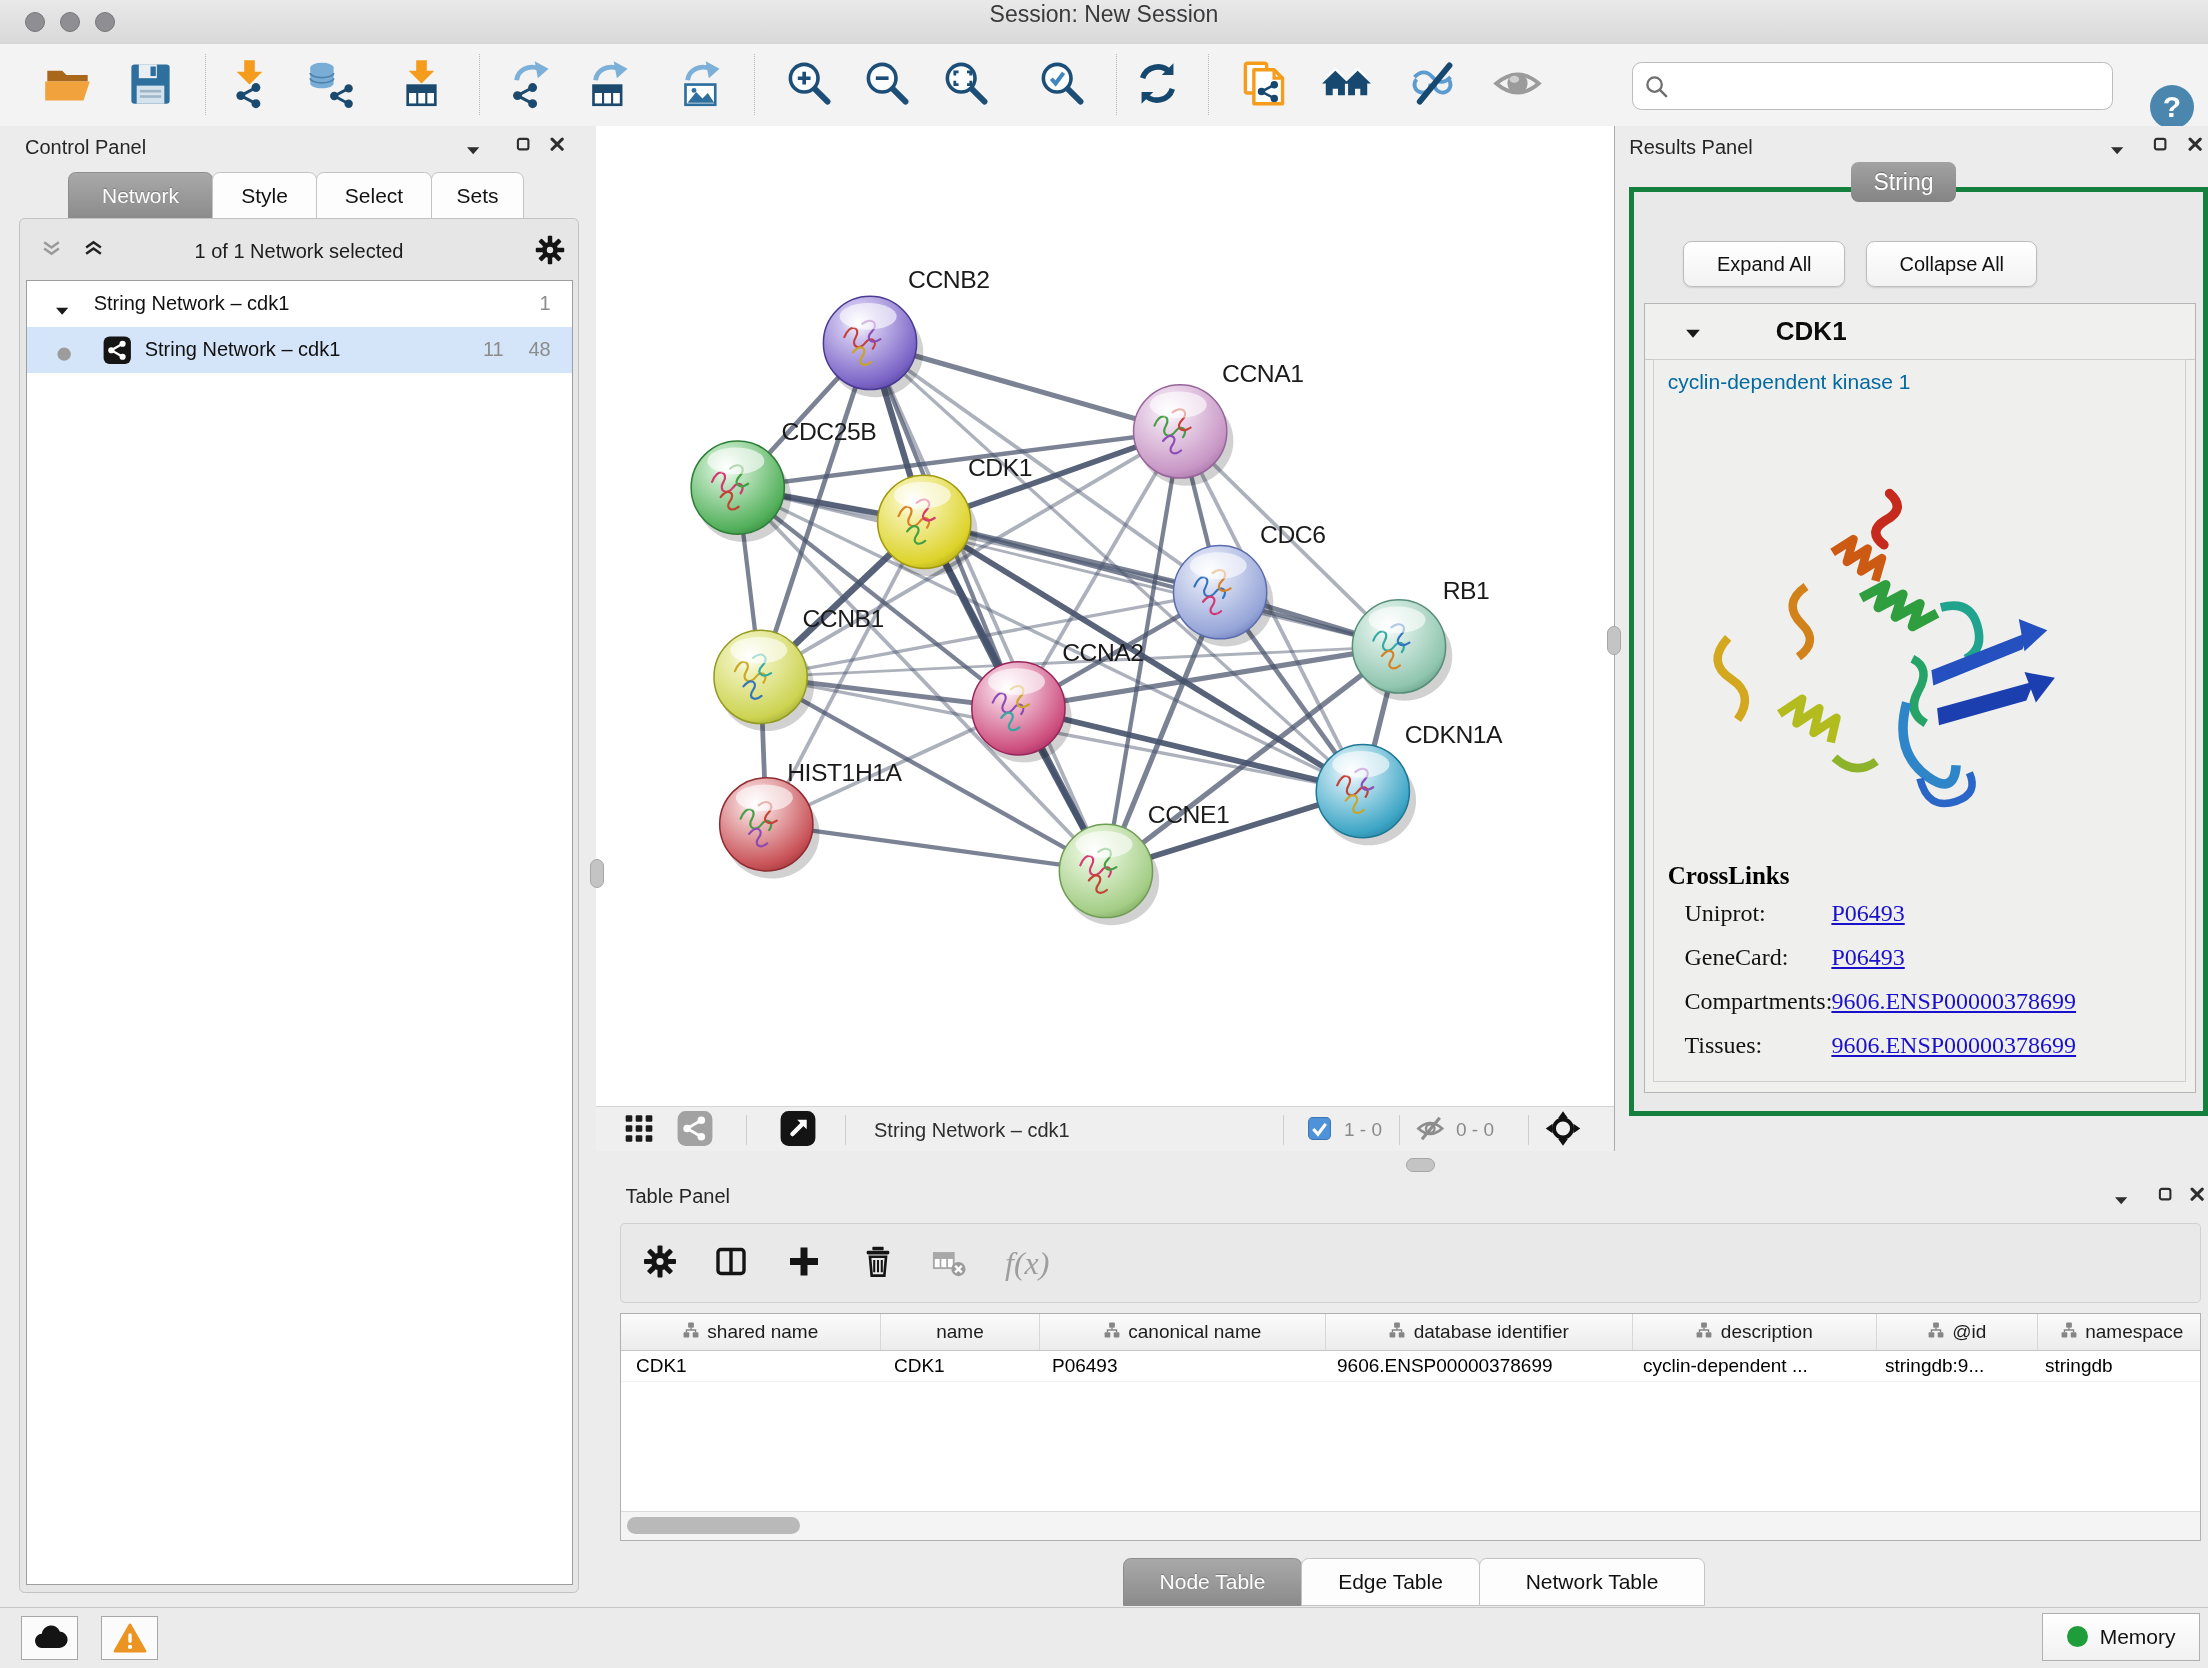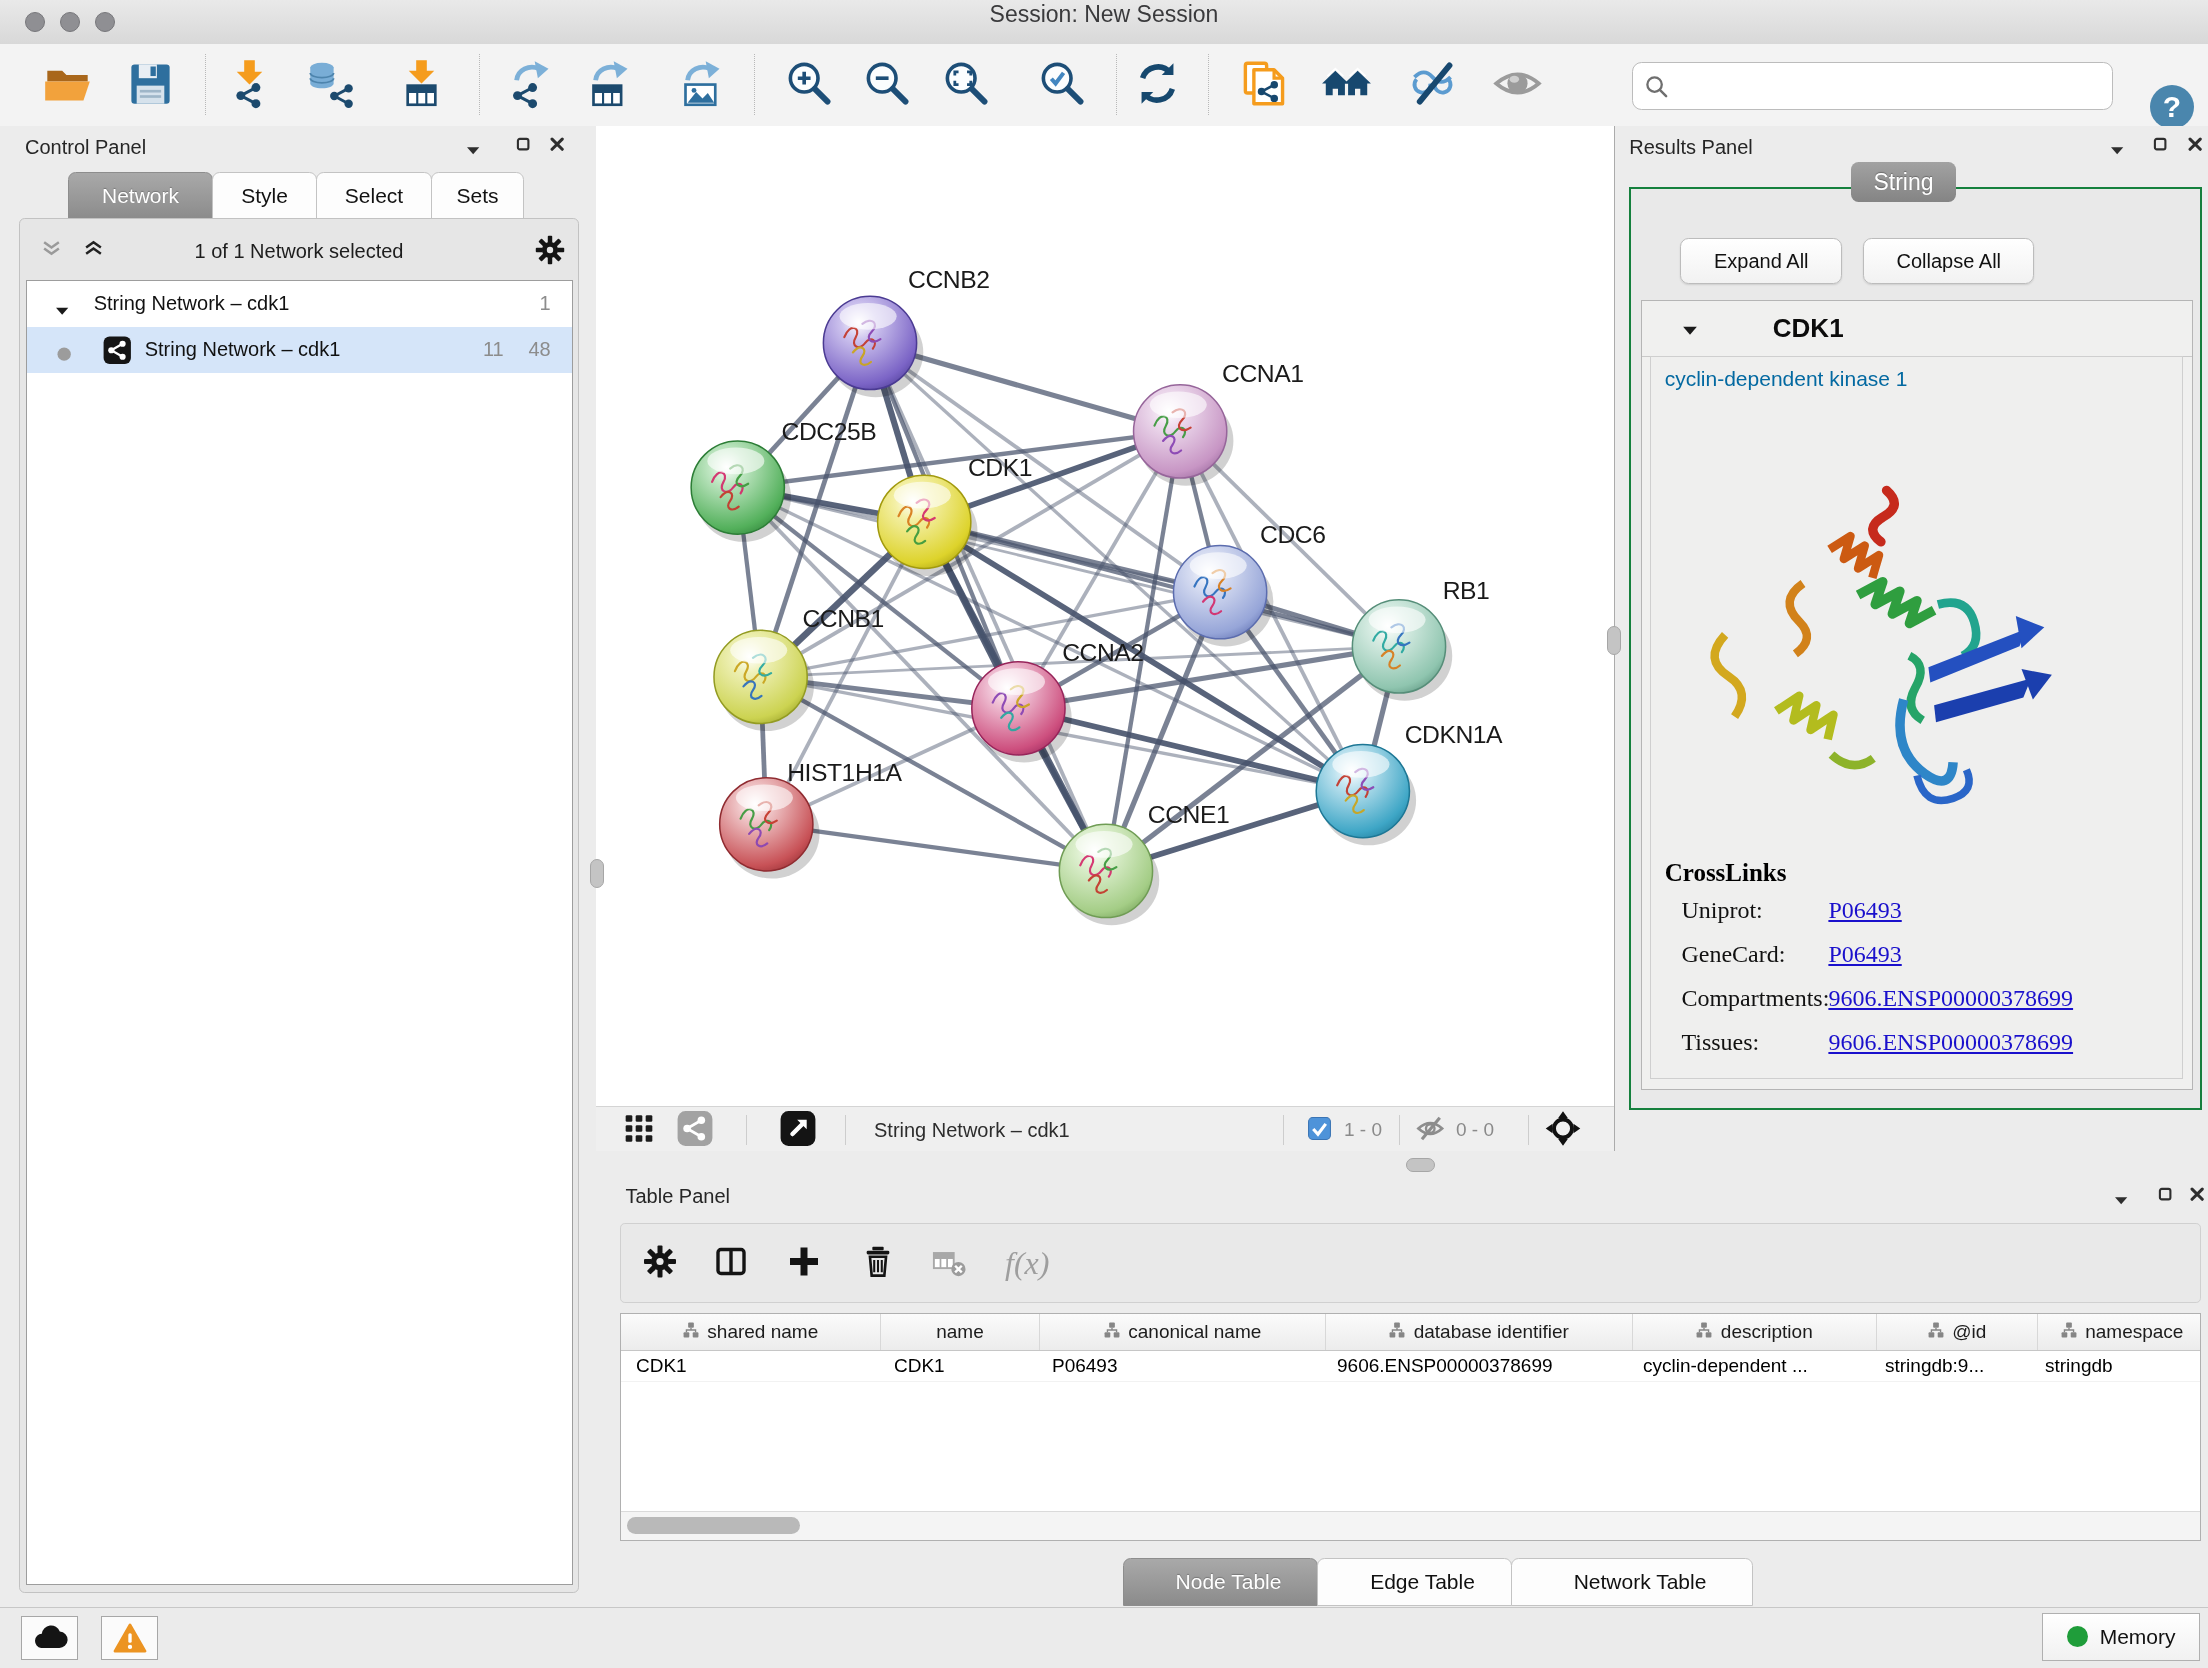--- a/index.html
+++ b/index.html
@@ -54,21 +54,21 @@
   .net-footer{position:absolute;left:0;top:980px;width:1018px;height:46px;
     background:#efefef;border-top:1px solid #d4d4d4;}
   .nf-item{position:absolute;top:50%;transform:translateY(-50%);}
   .nf-sep{position:absolute;top:7.6px;height:30px;border-left:1px solid #cdcdcd;}
   .nf-title{font-size:20px;color:#2d2d2d;}
   .nf-count{font-size:19px;color:#8a8a8a;}
   
   .results-panel{position:absolute;left:1614px;top:126px;width:594px;height:1025px;
     background:#ececec;border-left:1px solid #ababab;}
   .rp-outer{position:absolute;left:14.3px;top:61px;width:569px;height:919px;
-    background:#e9e9e9;border:2px solid #15803d;}
+    background:#e9e9e9;border:5px solid #15803d;}
   .rp-tab{position:absolute;left:236px;top:36px;width:105px;height:40px;
     background:linear-gradient(#a2a2a2,#848484);border-radius:7.6px;color:#fff;
     font-size:23px;display:flex;align-items:center;justify-content:center;
     text-shadow:0 -1px 1px rgba(0,0,0,.3);z-index:3;}
   .rp-btn{position:absolute;top:49px;height:44px;background:linear-gradient(#ffffff,#f2f2f2);
     border:1px solid #bcbcbc;border-radius:8.6px;font-size:20px;color:#111;
     display:flex;align-items:center;justify-content:center;box-shadow:0 1px 1.9px rgba(0,0,0,.12);}
   .string-box{position:absolute;left:9.5px;top:111px;width:550px;height:788px;
     background:#f0f0ef;border:1px solid #b5b5b5;}
   .entry-head{position:absolute;left:0;top:0;width:100%;height:55px;border-bottom:1px solid #c9c9c9;}
@@ -96,21 +96,21 @@
   .th-cell{display:flex;align-items:center;justify-content:center;gap:8.6px;
     border-right:1px solid #d8d8d8;font-size:19px;color:#1c1c1c;overflow:hidden;white-space:nowrap;flex:0 0 auto;}
   .tbl-row{display:flex;height:30px;border-bottom:1px solid #f2f2f2;}
   .td-cell{padding-left:15px;display:flex;align-items:center;font-size:19px;color:#000;
     overflow:hidden;white-space:nowrap;flex:0 0 auto;}
   .hscroll{position:absolute;left:0;bottom:0;width:100%;height:28.5px;background:#f4f4f4;
     border-top:1px solid #dadada;}
   .hthumb{position:absolute;left:5.7px;top:5.7px;width:173px;height:17px;border-radius:8.6px;background:#b9b9b9;}
   .tp-tabs{position:absolute;left:527px;top:407px;display:flex;}
   .tp-tab{height:46px;border:1px solid #c3c3c3;background:#fdfdfd;color:#111;font-size:21px;
-    display:flex;align-items:center;justify-content:center;border-radius:7.6px 7.6px 0 0;margin-right:-1px;padding-left:16px;}
+    display:flex;align-items:center;justify-content:center;border-radius:7.6px 7.6px 0 0;margin-right:-1px;}
   .tp-tab.sel{background:linear-gradient(#a9a9a9,#8b8b8b);color:#fff;border-color:#8d8d8d;
     text-shadow:0 -1px 1px rgba(0,0,0,.25);}
   
   .statusbar{position:absolute;left:0;top:1607px;width:2208px;height:61px;background:#ebebeb;
     border-top:1px solid #c7c7c7;}
   .sb-btn{position:absolute;top:7.6px;width:55px;height:42px;background:#fbfbfb;
     border:1.9px solid #a7a7a7;display:flex;align-items:center;justify-content:center;}
   .mem-btn{position:absolute;right:7.6px;top:4.8px;width:156px;height:46px;
     background:linear-gradient(#ffffff,#f1f1f1);border:1px solid #b0b0b0;
     display:flex;align-items:center;justify-content:center;gap:11.4px;font-size:21px;color:#111;}

